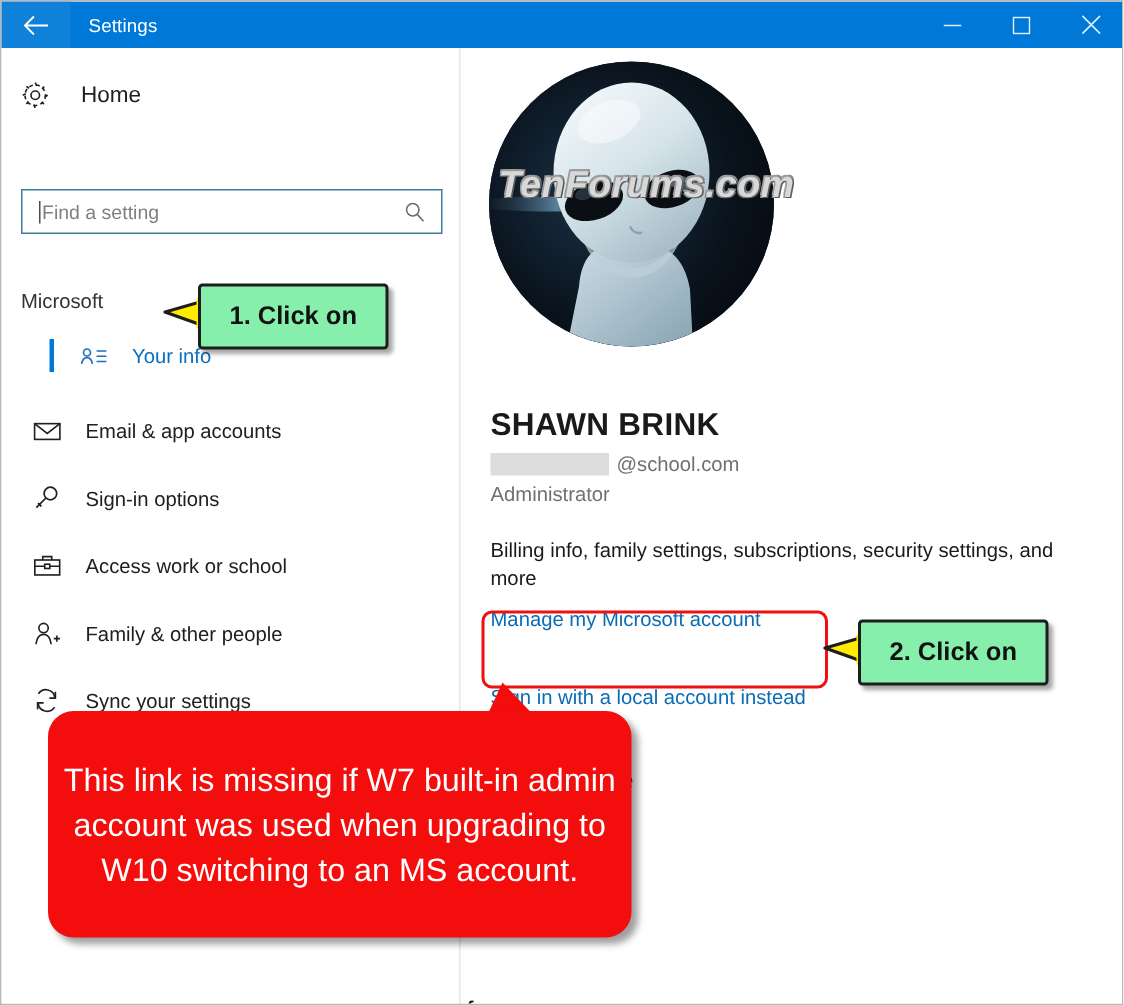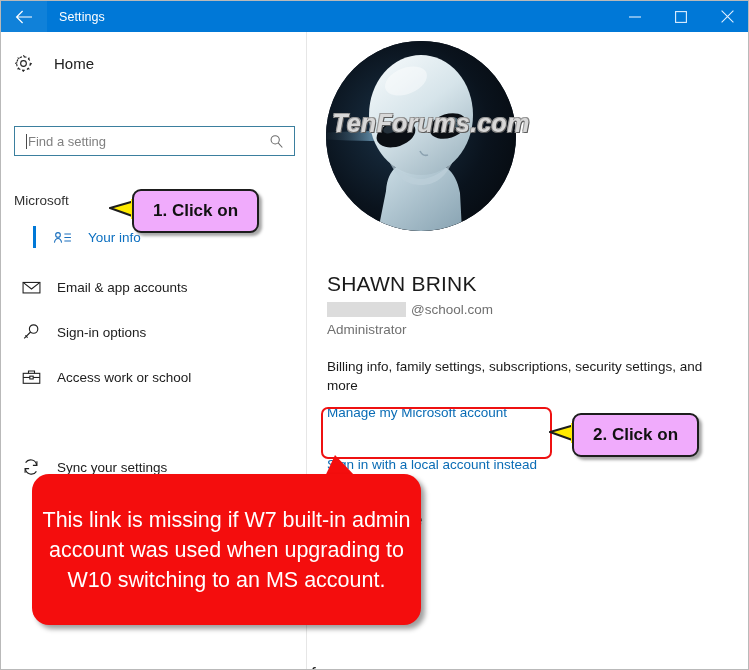--- a/index.html
+++ b/index.html
@@ -187,21 +187,21 @@
     color: #d8d8d8;
     letter-spacing: .3px;
     text-shadow: 1px 1px 0 #5c5c5c, -1px -1px 0 #9d9d9d, 1px -1px 0 #8a8a8a, -1px 1px 0 #8a8a8a;
     pointer-events: none;
     white-space: nowrap;
   }
   #user-name {
     position: absolute;
     left: 19px; top: 240px;
     font-size: 21px;
-    font-weight: normal;
+    font-weight: bold;
     color: #1a1a1a;
     letter-spacing: .2px;
   }
   #email-line {
     position: absolute;
     left: 19px; top: 270px;
     display: flex;
     align-items: center;
   }
   #email-redaction {
@@ -264,23 +264,23 @@
     left: 320px; top: 406px;
     width: 231px; height: 52px;
     border: 2.5px solid #ee1111;
     border-radius: 7px;
     box-sizing: border-box;
     pointer-events: none;
   }
 
   .callout-yellow {
     position: absolute;
-    background: #f0abfc;
+    background: #86efac;
     border: 2px solid #1d1d1d;
-    border-radius: 9px;
+    border-radius: 3px;
     font-weight: bold;
     color: #111111;
     display: flex;
     align-items: center;
     justify-content: center;
     box-shadow: 3px 3px 3px rgba(0,0,0,.35);
   }
   #callout-1 {
     left: 131px; top: 188px;
     width: 123px; height: 40px;
@@ -438,20 +438,33 @@
             <rect x="1.2" y="4.6" width="17.6" height="10.6"></rect>
             <path d="M6.8 4.6 V2.2 H13.2 V4.6"></path>
             <path d="M1.2 9 H18.8"></path>
             <rect x="8.2" y="7.6" width="3.6" height="3" fill="#ffffff"></rect>
           </g>
         </svg>
       </span>
       <span class="nav-label">Access work or school</span>
     </div>
 
+    <div class="nav-item" style="top:373px;">
+      <div class="sel-bar"></div>
+      <span class="nav-icon">
+        <svg width="19" height="17" viewBox="0 0 20 18">
+          <g fill="none" stroke="#202020" stroke-width="1.15">
+            <circle cx="7.4" cy="5" r="3.3"></circle>
+            <path d="M2 16.4 C2.6 11.6 4.8 9.4 7.4 9.4 C10 9.4 12.2 11.6 12.8 16.4"></path>
+            <path d="M14.6 12.4 H19 M16.8 10.2 V14.6"></path>
+          </g>
+        </svg>
+      </span>
+      <span class="nav-label">Family &amp; other people</span>
+    </div>
 
     <div class="nav-item" style="top:418px;">
       <div class="sel-bar"></div>
       <span class="nav-icon">
         <svg width="18" height="18" viewBox="0 0 18 18">
           <g fill="none" stroke="#202020" stroke-width="1.15">
             <path d="M14.6 7.2 A6 6 0 0 0 3.6 4.6"></path>
             <path d="M3.4 10.8 A6 6 0 0 0 14.4 13.4"></path>
             <path d="M14.9 3.2 L14.9 7.4 L10.9 7.4"></path>
             <path d="M3.1 14.8 L3.1 10.6 L7.1 10.6"></path>

